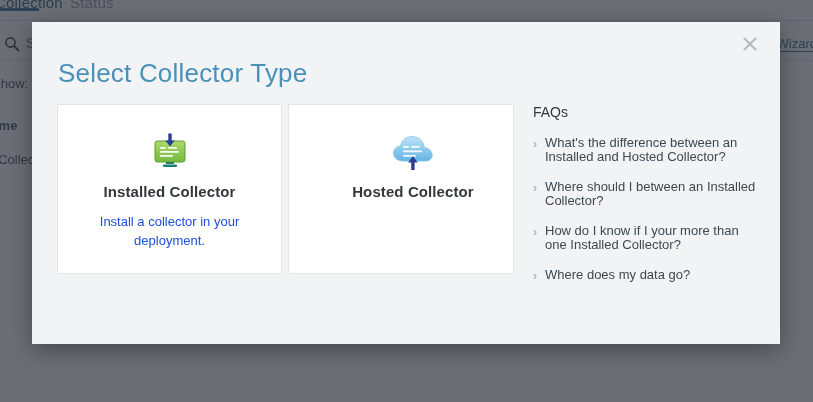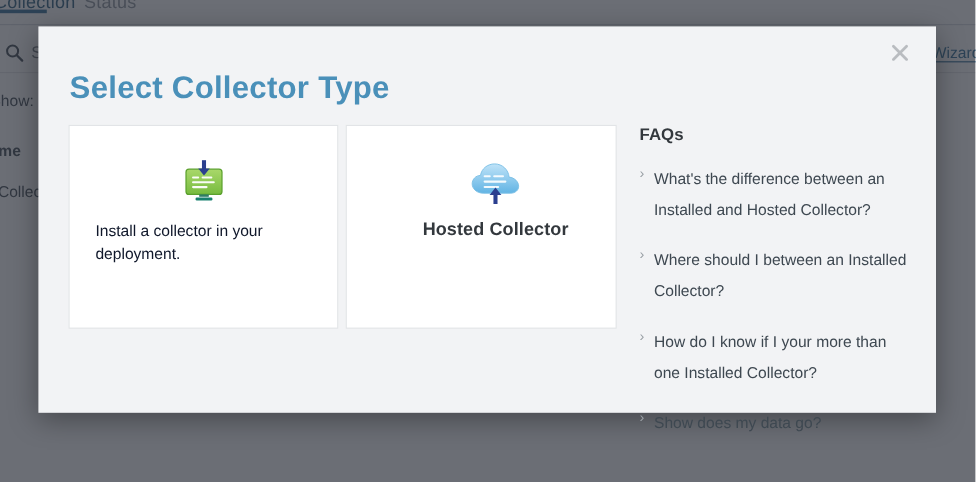--- a/index.html
+++ b/index.html
@@ -52,21 +52,21 @@
   }
 
   
   #modal{
     position:absolute;left:32px;top:22px;width:748px;height:322px;
     background:#f2f3f5;
     box-shadow:0 6px 22px rgba(0,0,0,0.35);
   }
   #modal-title{
     position:absolute;left:26px;top:36px;
-    font-size:26px;font-weight:bold;color:#4a90b9;letter-spacing:.2px;
+    font-size:26px;font-weight:normal;color:#4a90b9;letter-spacing:.2px;
   }
   #close-btn{
     position:absolute;right:16px;top:8px;width:28px;height:28px;
     display:flex;align-items:center;justify-content:center;
     cursor:pointer;color:#b9bcc0;font-size:20px;line-height:1;
   }
 
   
   .card{
     position:absolute;top:82px;height:170px;
@@ -74,37 +74,37 @@
     box-sizing:border-box;cursor:pointer;
     display:flex;flex-direction:column;align-items:center;
   }
   #card-installed{left:25px;width:225px;}
   #card-hosted{left:256px;width:226px;padding-left:24px;}
   .card-icon{margin-top:24px;height:42px;display:flex;align-items:flex-end;justify-content:center;}
   .card-title{
     margin-top:12px;font-size:15px;font-weight:bold;color:#33383d;letter-spacing:.1px;
   }
   .card-desc{
-    margin-top:12px;font-size:13px;color:#0f172a;line-height:19px;
+    margin-top:12px;font-size:13px;color:#1d4ed8;text-align:center;line-height:19px;
     width:180px;
   }
 
   
   #faq{
     position:absolute;left:501px;top:82px;width:230px;
   }
-  #faq-title{font-size:14px;font-weight:bold;color:#33383d;}
+  #faq-title{font-size:14px;font-weight:normal;color:#33383d;}
   .faq-item{
     display:flex;margin-top:16px;cursor:pointer;
   }
   .faq-chev{
     flex:0 0 12px;color:#9aa0a6;font-size:12px;line-height:17px;
   }
   .faq-text{
-    font-size:13px;color:#3e4851;line-height:26px;
+    font-size:13px;color:#3e4851;line-height:14px;
   }
 </style>
 </head>
 <body>
 
 <div id="page-bg">
 
   <div class="bg-tabs">
     <div class="bg-tab active">
       <span>Collection</span>
@@ -168,20 +168,21 @@
 
         <rect x="14" y="29" width="8" height="2" fill="#2f7d66"></rect>
         <rect x="11" y="31.5" width="14" height="2.6" rx="1" fill="#17806e"></rect>
 
         <g fill="#2b3f8f">
           <rect x="16.3" y="0.5" width="3.4" height="8.5"></rect>
           <polygon points="13.2,7.5 22.8,7.5 18,13.2"></polygon>
         </g>
       </svg>
     </div>
+    <div class="card-title">Installed Collector</div>
     <div class="card-desc">Install a collector in your deployment.</div>
   </div>
 
   <div class="card" id="card-hosted">
     <div class="card-icon">
       <svg width="42" height="38" viewBox="0 0 42 38">
         <defs>
           <linearGradient id="bluA" x1="0" y1="0" x2="0" y2="1">
             <stop offset="0" stop-color="#bfe3f8"></stop>
             <stop offset="1" stop-color="#62b4e4"></stop>
@@ -216,17 +217,17 @@
     <div class="faq-item">
       <span class="faq-chev">›</span>
       <span class="faq-text">Where should I between an Installed Collector?</span>
     </div>
     <div class="faq-item">
       <span class="faq-chev">›</span>
       <span class="faq-text">How do I know if I your more than one Installed Collector?</span>
     </div>
     <div class="faq-item">
       <span class="faq-chev">›</span>
-      <span class="faq-text">Show does my data go?</span>
+      <span class="faq-text">Where does my data go?</span>
     </div>
   </div>
 
 </div>
 
 </body></html>

